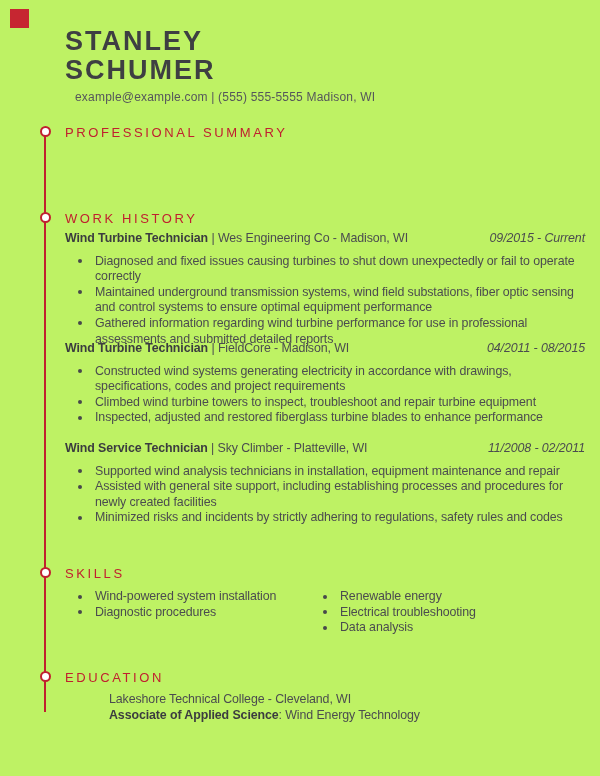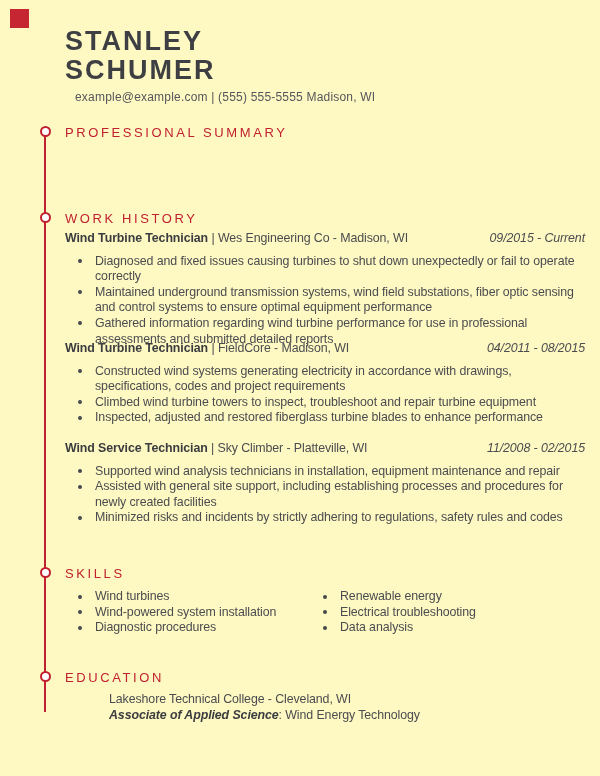--- a/index.html
+++ b/index.html
@@ -1,18 +1,18 @@
 <!DOCTYPE html>
 <html><head>
 <meta charset="utf-8">
 <style>
   * { margin:0; padding:0; box-sizing:border-box; }
   html,body { background:#ffffff; }
   .page {
-    position:relative; width:600px; height:776px; background:#fef9c3;
+    position:relative; width:600px; height:776px; background:#bef264;
     font-family:"Liberation Sans","DejaVu Sans",sans-serif;
     color:#4b4c4f; overflow:hidden;
   }
   .corner-square { position:absolute; left:10px; top:9px; width:19px; height:19px; background:#c62631; }
   .name-block { position:absolute; left:65px; top:27px; font-size:27px; font-weight:bold;
     color:#3e3f42; letter-spacing:2px; line-height:29px; }
   .contact-line { position:absolute; left:75px; top:90px; font-size:12px; color:#55565b; letter-spacing:0.2px; }
 
   .timeline-line { position:absolute; left:44px; top:132px; width:2px; height:580px; background:#c0202f; }
   .timeline-node { position:absolute; left:40px; width:11px; height:11px; border:2px solid #c0202f;
@@ -44,21 +44,21 @@
   ul.bullets { list-style:none; }
   ul.bullets li { position:relative; padding-left:30px; }
   ul.bullets li::before { content:""; position:absolute; left:13px; top:5.5px;
     width:4px; height:4px; border-radius:50%; background:#47484b; }
 
   .skills-cols { position:absolute; left:65px; top:589px; width:520px; display:flex; }
   .skills-col1 { width:245px; }
   .skills-col2 { flex:1; }
 
   .education-block { position:absolute; left:65px; top:692px; width:520px;margin-left:44px; }
-  .edu-degree-label { font-weight:bold; color:#3b3c3f;font-style:italic; }
+  .edu-degree-label { font-weight:bold; color:#3b3c3f; }
 </style>
 </head>
 <body>
 
 <div class="page">
 
   <div class="corner-square"></div>
 
   <div class="name-block">
     <div>STANLEY</div>
@@ -102,33 +102,32 @@
       <li>Climbed wind turbine towers to inspect, troubleshoot and repair turbine equipment</li>
       <li>Inspected, adjusted and restored fiberglass turbine blades to enhance performance</li>
     </ul>
   </div>
 
   <div class="job job-3 body-text">
     <div class="job-header">
       <span class="job-title">Wind Service Technician</span>
       <span class="job-sep"> | </span>
       <span class="job-company">Sky Climber - Platteville, WI</span>
-      <span class="job-dates">11/2008 - 02/2015</span>
+      <span class="job-dates">11/2008 - 02/2011</span>
     </div>
     <ul class="bullets">
       <li>Supported wind analysis technicians in installation, equipment maintenance and repair</li>
       <li>Assisted with general site support, including establishing processes and procedures for newly created facilities</li>
       <li>Minimized risks and incidents by strictly adhering to regulations, safety rules and codes</li>
     </ul>
   </div>
 
   <div class="heading h-skills">SKILLS</div>
   <div class="skills-cols body-text">
     <ul class="bullets skills-col1">
-      <li>Wind turbines</li>
       <li>Wind-powered system installation</li>
       <li>Diagnostic procedures</li>
     </ul>
     <ul class="bullets skills-col2">
       <li>Renewable energy</li>
       <li>Electrical troubleshooting</li>
       <li>Data analysis</li>
     </ul>
   </div>
 

